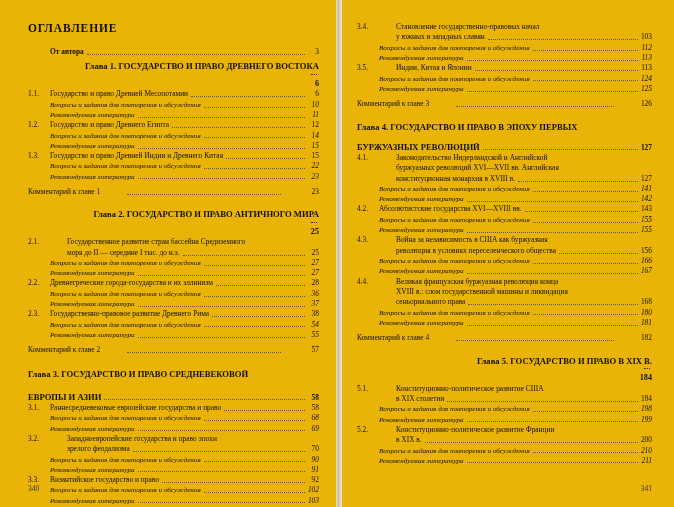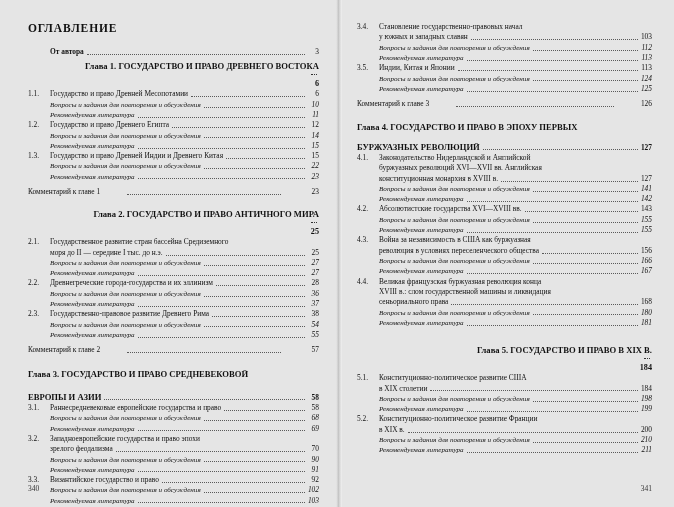--- a/index.html
+++ b/index.html
@@ -12,21 +12,21 @@
     height: 507px;
     font-family: "Liberation Serif", serif;
     color: #111;
     overflow: hidden;
   }
   .spread {
     position: relative;
     width: 674px;
     height: 507px;
     display: flex;
-    background: #e5e5e5;
+    background: #eab308;
   }
   .gutter {
     position: absolute;
     left: 336px;
     top: 0;
     width: 6px;
     height: 507px;
     background: linear-gradient(to right, #e9e9e9, #bdbdbd 45%, #d5d5d5 60%, #f2f2f2);
     opacity: .85;
   }
@@ -113,21 +113,21 @@
   }
 
   .indent { padding-left: 22px; }
 
   .spacer-sm { height: 5px; }
   .spacer-md { height: 8px; }
 
   .comment { font-size: 7.4px; line-height: 10.4px; gap: 24px; }
   .comment .txt { font-weight: normal; }
 
-  .row-wrap { display: flex; }
+  .row-wrap { display: flex; gap: 17px; }
   .row-wrap .num { width: 22px; }
   .row-wrap .body { flex: 1 1 auto; }
   .body-line { display: flex; align-items: flex-end; }
   .body-line .t { flex: 0 1 auto; white-space: nowrap; }
   .body-line .dots {
     flex: 1 1 auto;
     border-bottom: 1px dotted #5a5a5a;
     margin: 0 2px 2.5px 3px;
     height: 1px;
   }
@@ -515,20 +515,25 @@
       <span class="dots"></span>
       <span class="pg">180</span>
     </div>
     <div class="line f71i indent">
       <span class="txt">Рекомендуемая литература</span>
       <span class="dots"></span>
       <span class="pg">181</span>
     </div>
 
     <div class="spacer-sm"></div>
+    <div class="line comment">
+      <span class="txt">Комментарий к главе 4</span>
+      <span class="dots"></span>
+      <span class="pg">182</span>
+    </div>
 
     <div class="spacer-md"></div>
 
     <div class="line chapter">
       <span class="txt">Глава 5. ГОСУДАРСТВО И ПРАВО В XIX В.</span>
       <span class="dots"></span>
       <span class="pg">184</span>
     </div>
 
     <div class="row-wrap f74">

